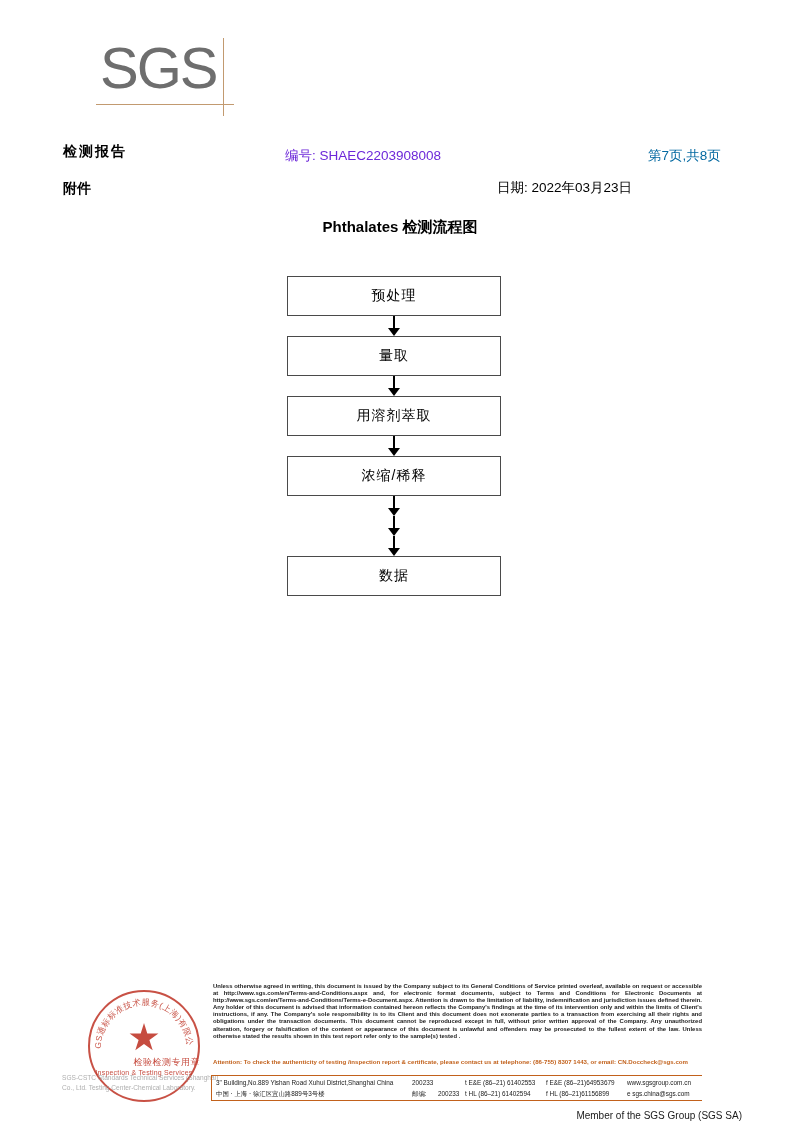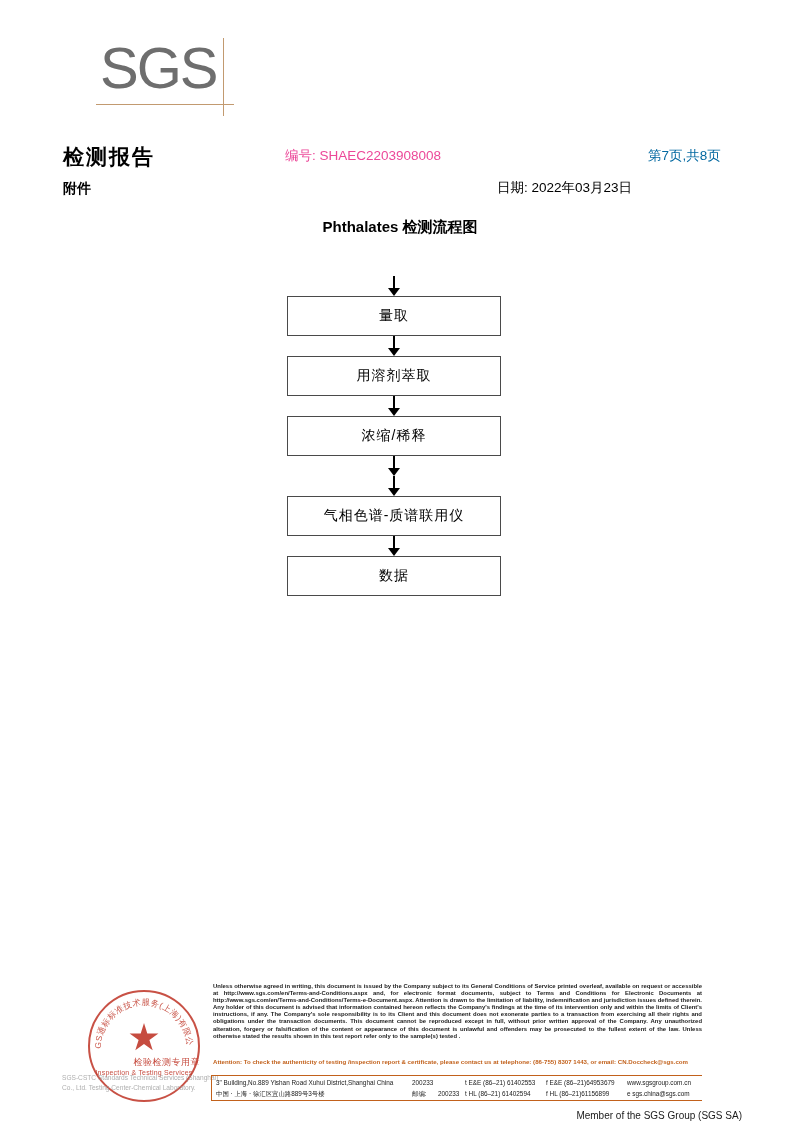--- a/index.html
+++ b/index.html
@@ -51,40 +51,40 @@
     width: 138px;
     height: 1px;
     background: #c29a70;
   }
 
   
   .hdr-title {
     position: absolute;
     left: 63px;
     top: 143px;
-    font-size: 21px;
+    font-size: 14px;
     font-weight: bold;
     letter-spacing: 2px;
     color: #000;
     text-align: right;
   }
   .hdr-sub {
     position: absolute;
     left: 63px;
     top: 180px;
     font-size: 14px;
     font-weight: bold;
     color: #000;
   }
   .hdr-no {
     position: absolute;
     left: 285px;
     top: 147px;
     font-size: 13.5px;
-    color: #ec4899;
+    color: #6d28d9;
     white-space: nowrap;
   }
   .hdr-date {
     position: absolute;
     left: 497px;
     top: 147px;
     font-size: 13.5px;
     color: #000;
     white-space: nowrap;
     margin-top: 32px;
@@ -315,20 +315,23 @@
 <div class="hdr-title">检测报告</div>
 <div class="hdr-sub">附件</div>
 <div class="hdr-no">编号: SHAEC2203908008</div>
 <div class="hdr-date">日期: 2022年03月23日</div>
 <div class="hdr-page">第7页,共8页</div>
 
 <div class="flow-title">Phthalates 检测流程图</div>
 
 <div class="flow">
 
+  <div class="flow-box">
+    <span>预处理</span>
+  </div>
   <div class="flow-arrow">
     <div class="shaft"></div>
     <div class="head"></div>
   </div>
 
   <div class="flow-box">
     <span>量取</span>
   </div>
   <div class="flow-arrow">
     <div class="shaft"></div>
@@ -349,23 +352,20 @@
   <div class="flow-arrow">
     <div class="shaft"></div>
     <div class="head"></div>
   </div>
 
   <div class="flow-arrow">
     <div class="shaft"></div>
     <div class="head"></div>
   </div>
 
-  <div class="flow-box">
-    <span>气相色谱-质谱联用仪</span>
-  </div>
   <div class="flow-arrow">
     <div class="shaft"></div>
     <div class="head"></div>
   </div>
 
   <div class="flow-box">
     <span>数据</span>
   </div>
 
 </div>

